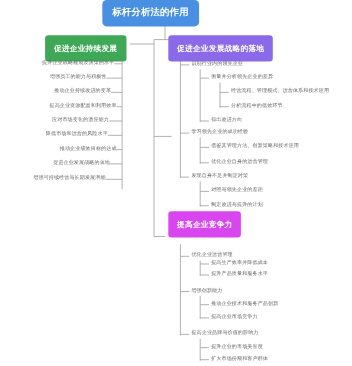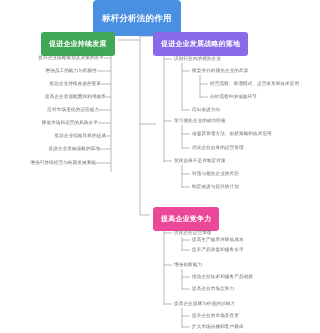--- a/index.html
+++ b/index.html
@@ -44,21 +44,21 @@
     border-radius: 3px;
     color: #ffffff;
     font-weight: bold;
     letter-spacing: .2px;
     white-space: nowrap;
     line-height: 1;
   }
   .node-root {
     font-size: 8.5px;
     padding: 0 9px;
-    height: 36px;
+    height: 24px;
     border-radius: 4px;
   }
   .node-branch {
     font-size: 7px;
     height: 15px;
     padding: 12px 8px;
   }
 
   
   .leaf {
@@ -157,21 +157,21 @@
   <div class="leaf leaf-r" style="left:192px; top:69px;">衡量并分析领先企业的差异</div>
   <div class="leaf leaf-r" style="left:192px; top:108px;">得出改进方向</div>
   <div class="leaf leaf-r" style="left:192px; top:132px;">借鉴其管理方法、创新策略和技术应用</div>
   <div class="leaf leaf-r" style="left:192px; top:146px;">优化企业自身的运营管理</div>
   <div class="leaf leaf-r" style="left:192px; top:172px;">对照与领先企业的差距</div>
   <div class="leaf leaf-r" style="left:192px; top:185px;">制定改进与提升的计划</div>
 
   <div class="leaf leaf-r" style="left:210px; top:82px;">经营流程、管理模式、运营体系和技术应用</div>
   <div class="leaf leaf-r" style="left:210px; top:95px;">分析流程中的低效环节</div>
 
-  <div class="node node-branch" style="left:153px; top:207px; background:#ec4899;">
+  <div class="node node-branch" style="left:153px; top:192px; background:#d946ef;">
     <span>提高企业竞争力</span>
   </div>
 
   <div class="leaf leaf-r" style="left:174px; top:231px;">优化企业运营管理</div>
   <div class="leaf leaf-r" style="left:174px; top:263px;">增强创新能力</div>
   <div class="leaf leaf-r" style="left:174px; top:302px;">提高企业品牌与价值的影响力</div>
 
   <div class="leaf leaf-r" style="left:192px; top:238px;">提高生产效率并降低成本</div>
   <div class="leaf leaf-r" style="left:192px; top:248px;">提升产品质量和服务水平</div>
   <div class="leaf leaf-r" style="left:192px; top:275px;">推动企业技术和服务产品创新</div>

